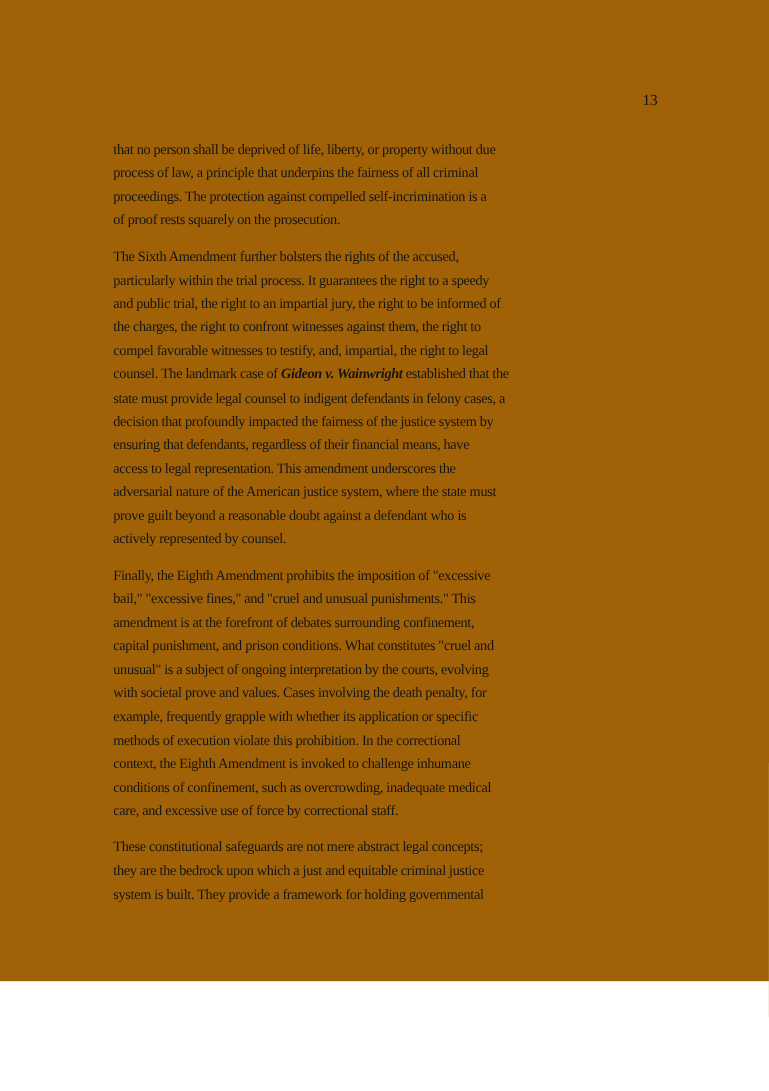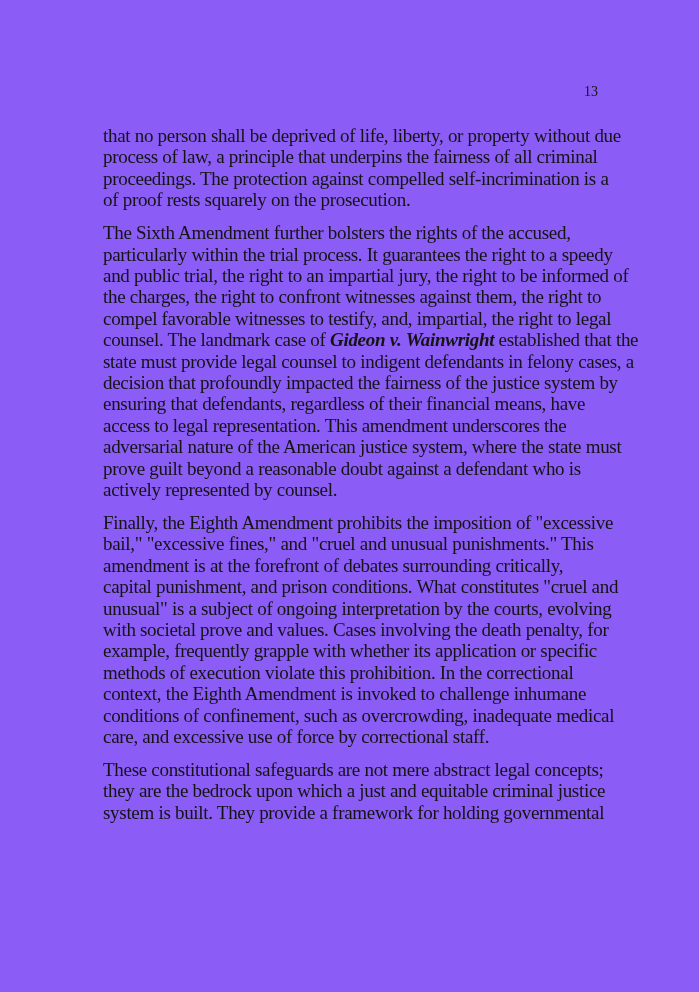--- a/index.html
+++ b/index.html
@@ -8,22 +8,22 @@
   }
   body {
     width: 699px;
     height: 992px;
     background: #ffffff;
     overflow: hidden;
   }
   .page {
     position: relative;
     width: 699px;
-    height: 992px;
-    background: #8b5cf6;
+    height: 892px;
+    background: #a16207;
     color: #141414;
     font-family: "Liberation Serif", "DejaVu Serif", serif;
   }
   .page-number {
     position: absolute;
     top: 84px;
     left: 103px;
     width: 495px;
     text-align: right;
     font-size: 14px;
@@ -35,21 +35,21 @@
     left: 103px;
     width: 495px;
   }
   p.para {
     margin: 0 0 11.5px 0;
     padding: 0;
   }
   .line {
     display: block;
     white-space: pre;
-    font-size: 19px;
+    font-size: 13px;
     line-height: 21.4px;
     letter-spacing: -0.3px;
   }
   .run.italic {
     font-style: italic;
     font-weight: bold;
   }
 </style>
 </head>
 <body>
@@ -74,21 +74,21 @@
         <span class="line"><span class="run">decision that profoundly impacted the fairness of the justice system by</span></span>
         <span class="line"><span class="run">ensuring that defendants, regardless of their financial means, have</span></span>
         <span class="line"><span class="run">access to legal representation. This amendment underscores the</span></span>
         <span class="line"><span class="run">adversarial nature of the American justice system, where the state must</span></span>
         <span class="line"><span class="run">prove guilt beyond a reasonable doubt against a defendant who is</span></span>
         <span class="line"><span class="run">actively represented by counsel.</span></span>
       </p>
       <p class="para">
         <span class="line"><span class="run">Finally, the Eighth Amendment prohibits the imposition of "excessive</span></span>
         <span class="line"><span class="run">bail," "excessive fines," and "cruel and unusual punishments." This</span></span>
-        <span class="line"><span class="run">amendment is at the forefront of debates surrounding critically,</span></span>
+        <span class="line"><span class="run">amendment is at the forefront of debates surrounding confinement,</span></span>
         <span class="line"><span class="run">capital punishment, and prison conditions. What constitutes "cruel and</span></span>
         <span class="line"><span class="run">unusual" is a subject of ongoing interpretation by the courts, evolving</span></span>
         <span class="line"><span class="run">with societal prove and values. Cases involving the death penalty, for</span></span>
         <span class="line"><span class="run">example, frequently grapple with whether its application or specific</span></span>
         <span class="line"><span class="run">methods of execution violate this prohibition. In the correctional</span></span>
         <span class="line"><span class="run">context, the Eighth Amendment is invoked to challenge inhumane</span></span>
         <span class="line"><span class="run">conditions of confinement, such as overcrowding, inadequate medical</span></span>
         <span class="line"><span class="run">care, and excessive use of force by correctional staff.</span></span>
       </p>
       <p class="para">

